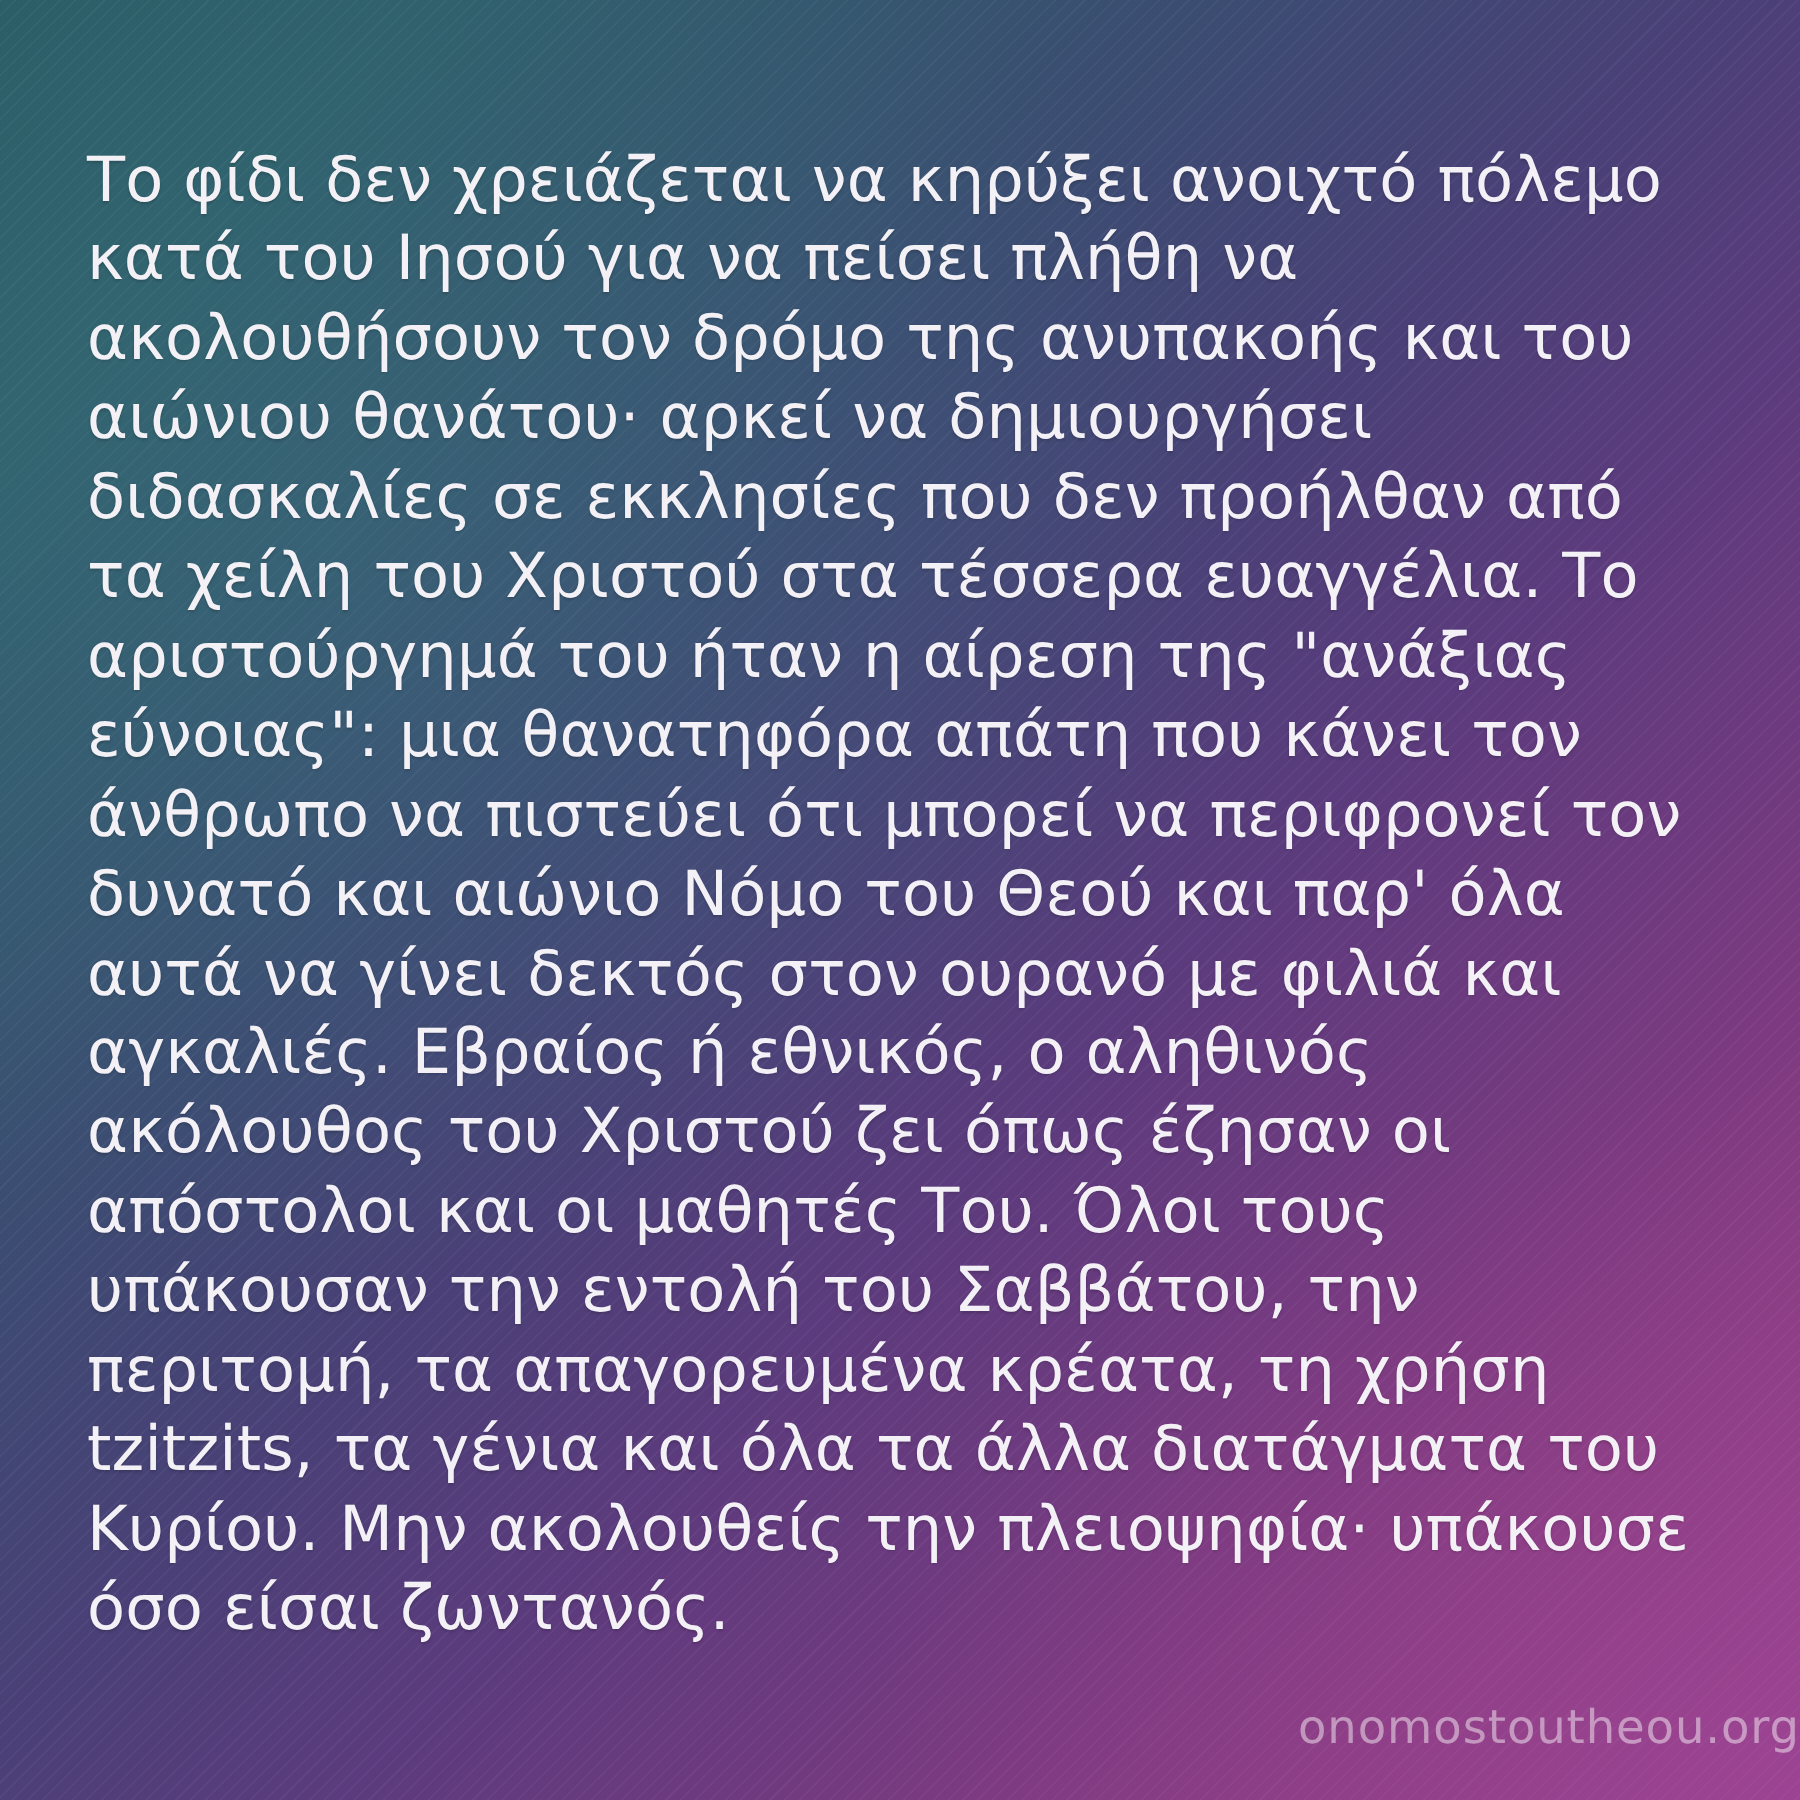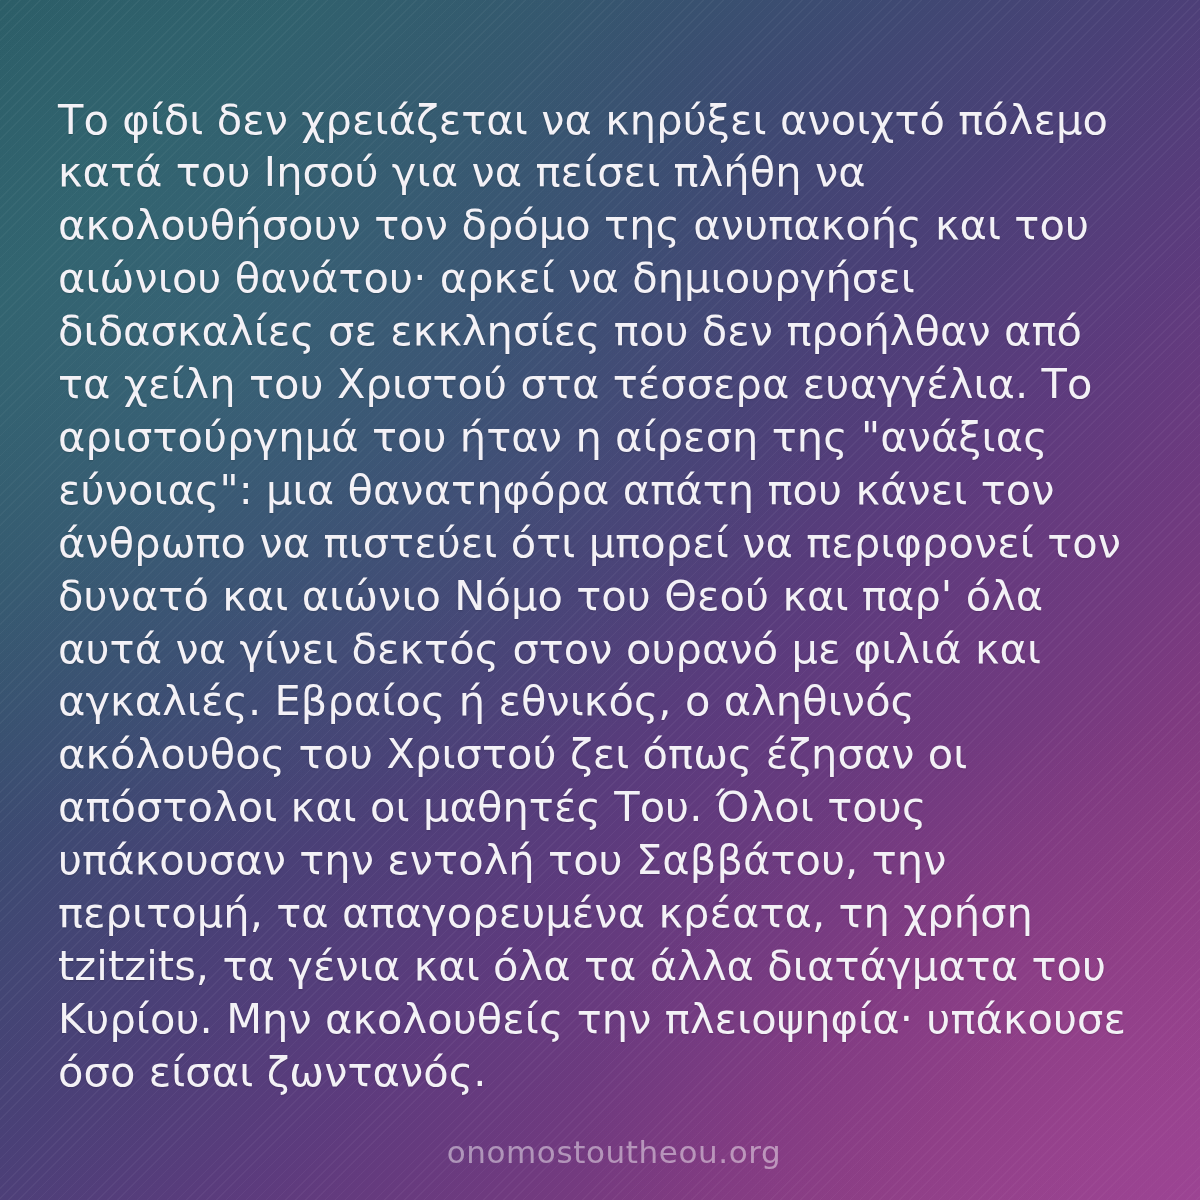--- a/index.html
+++ b/index.html
@@ -69,21 +69,21 @@
     text-shadow: 0 1px 2px rgba(0,0,0,0.18);
     white-space: pre-wrap;
     word-wrap: break-word;
   }
   .footer {
     position: absolute;
     left: 0;
     right: 0;
     bottom: 30px;
     z-index: 3;
-    text-align: center;
+    text-align: right;
     padding-left: 28px;
   }
   .site-url {
     display: inline-block;
     color: rgba(255,255,255,0.46);
     font-size: 31px;
     letter-spacing: 0.6px;
     font-weight: 400;
     text-decoration: none;
   }

